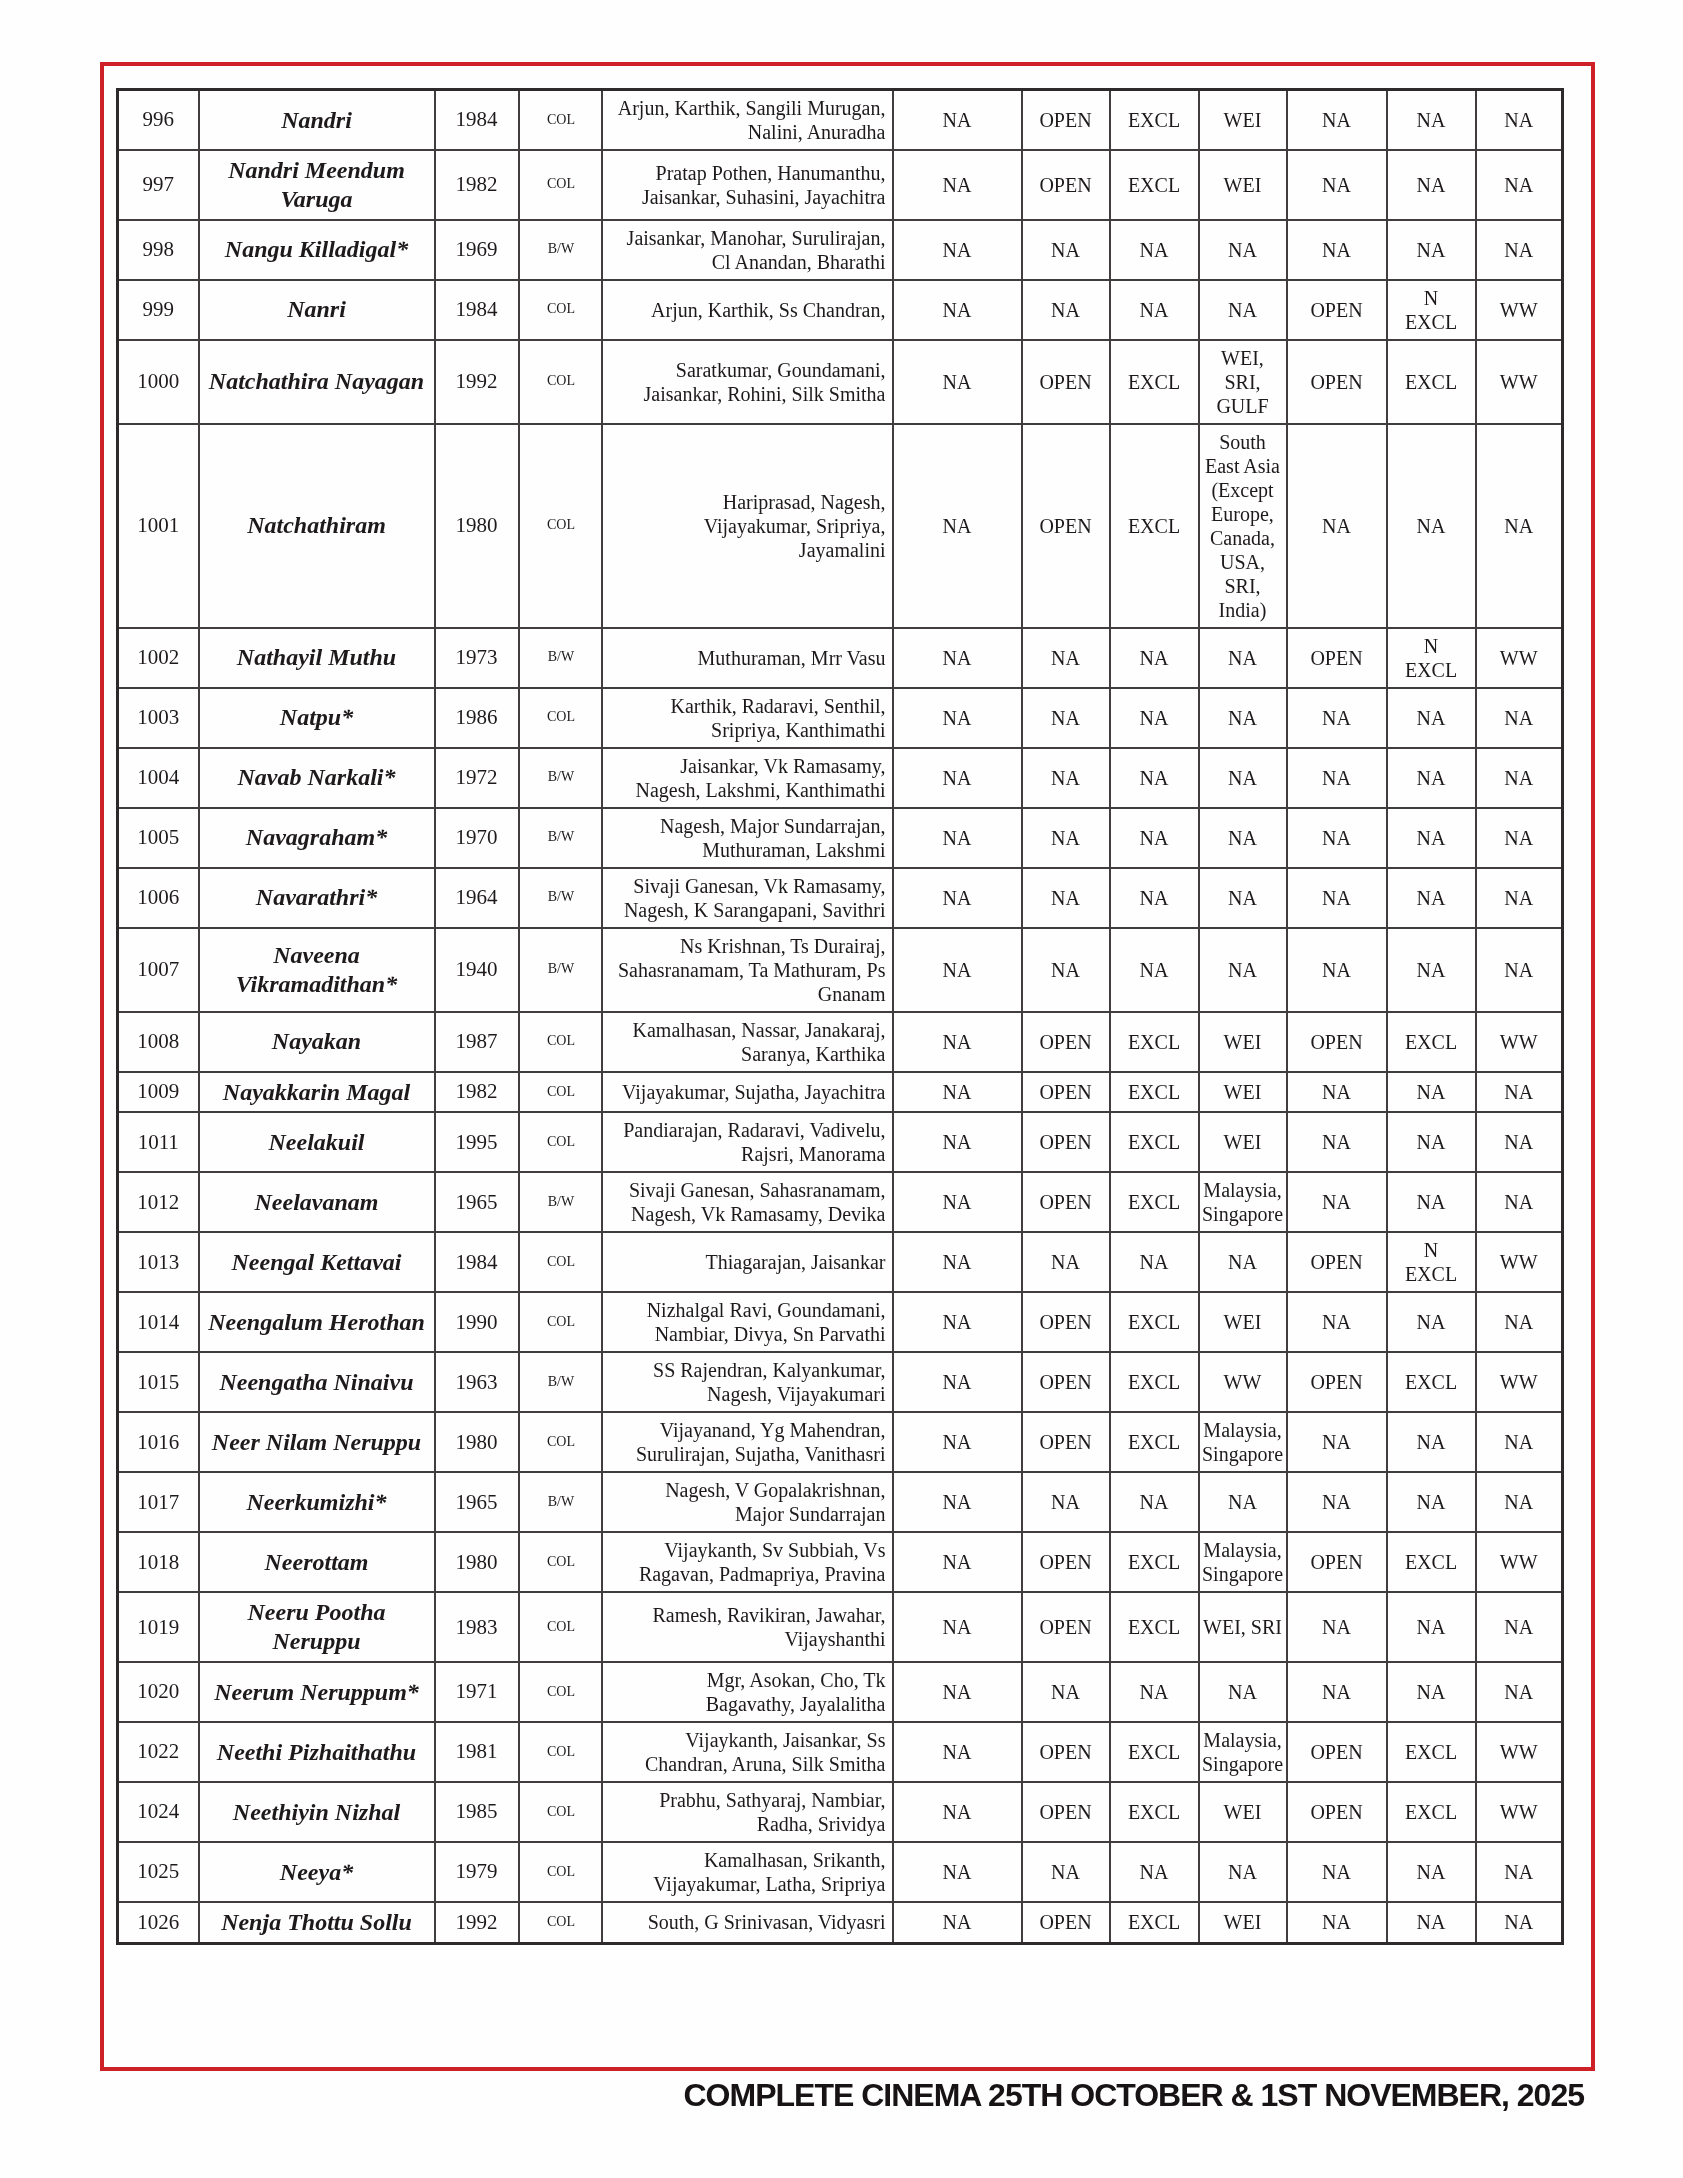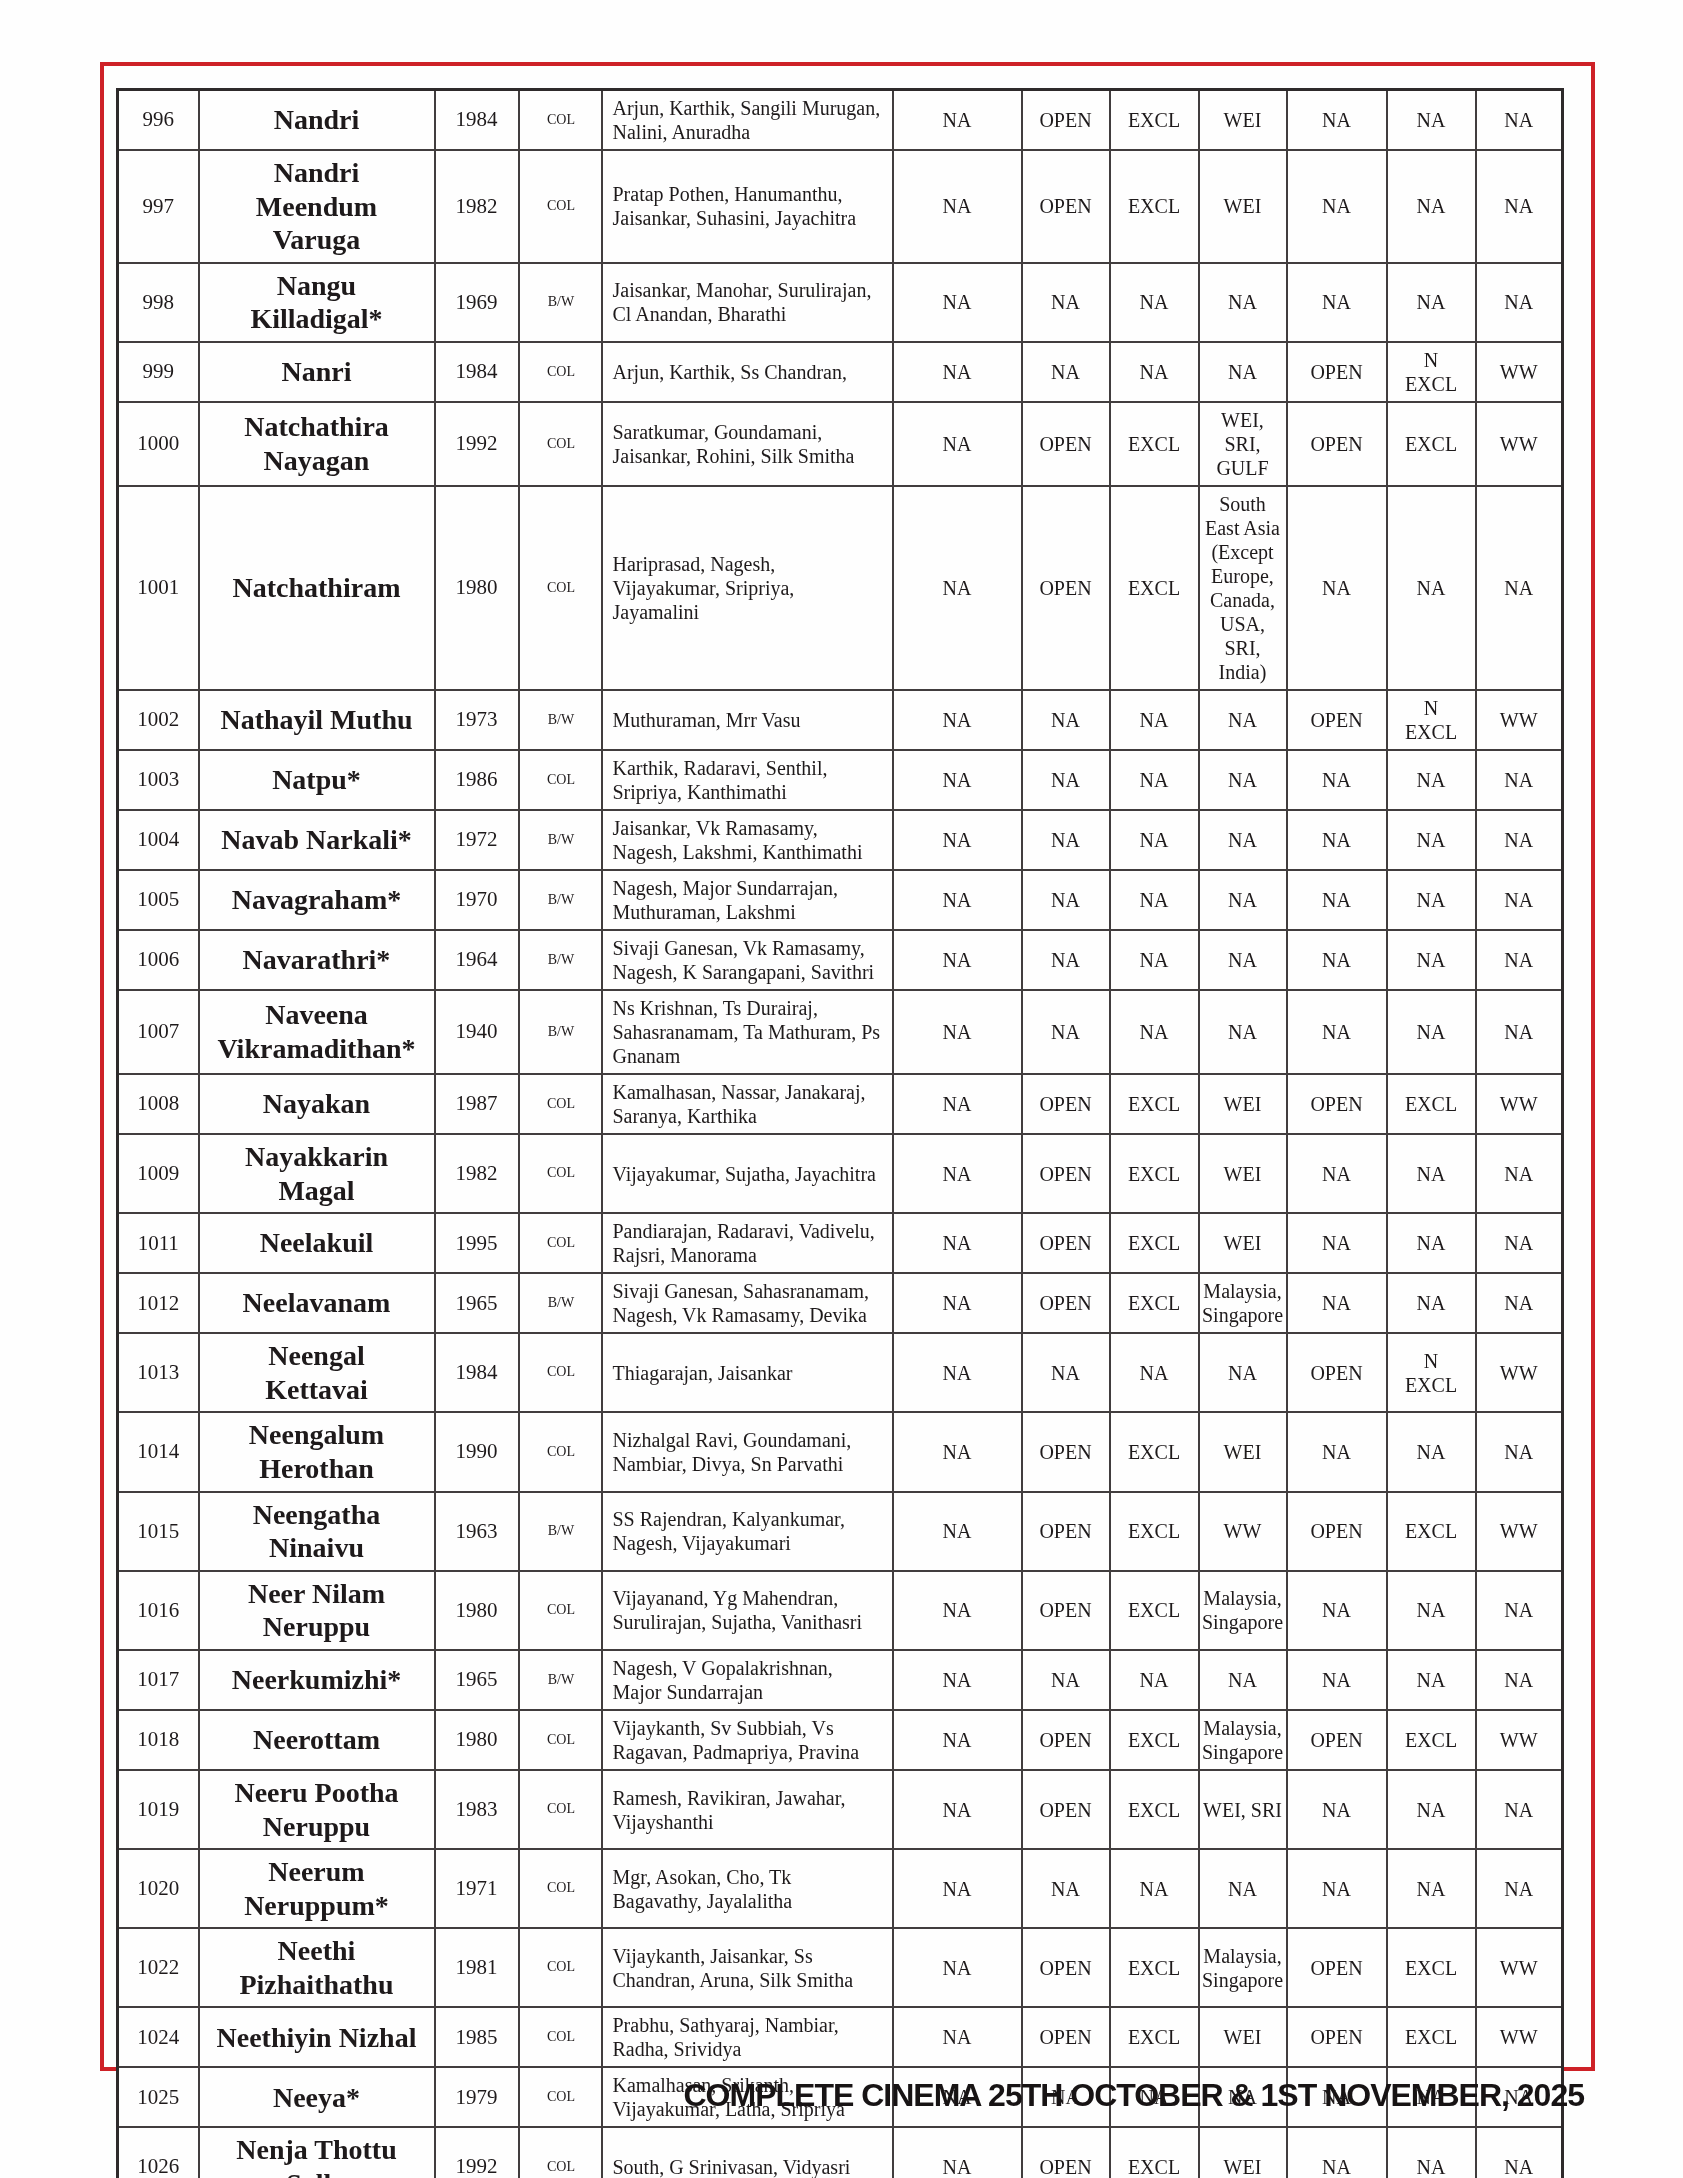--- a/index.html
+++ b/index.html
@@ -41,28 +41,29 @@
     vertical-align: middle;
     padding: 5px 6px;
     font-size: 20px;
     line-height: 1.2;
     color: #1e1a1b;
     overflow: hidden;
   }
   td.c-no { font-size: 21px; }
   td.c-title {
     font-weight: bold;
-    font-size: 28px;
+    font-size: 24px;
     white-space: pre-line;
-    padding: 5px 15px;
+    padding: 5px 6px;
+    font-style: italic;
   }
   td.c-year { font-size: 21px; margin-left: 16px; }
   td.c-format { font-size: 14px; padding-left: 8px; }
   td.c-cast {
-    text-align: left;
+    text-align: right;
     padding-left: 10px;
     padding-right: 6px;
   }
   td.c-rights {
     white-space: pre-line;
     padding: 5px 2px;
   }
   .footer {
     position: absolute;
     top: 2077px;

